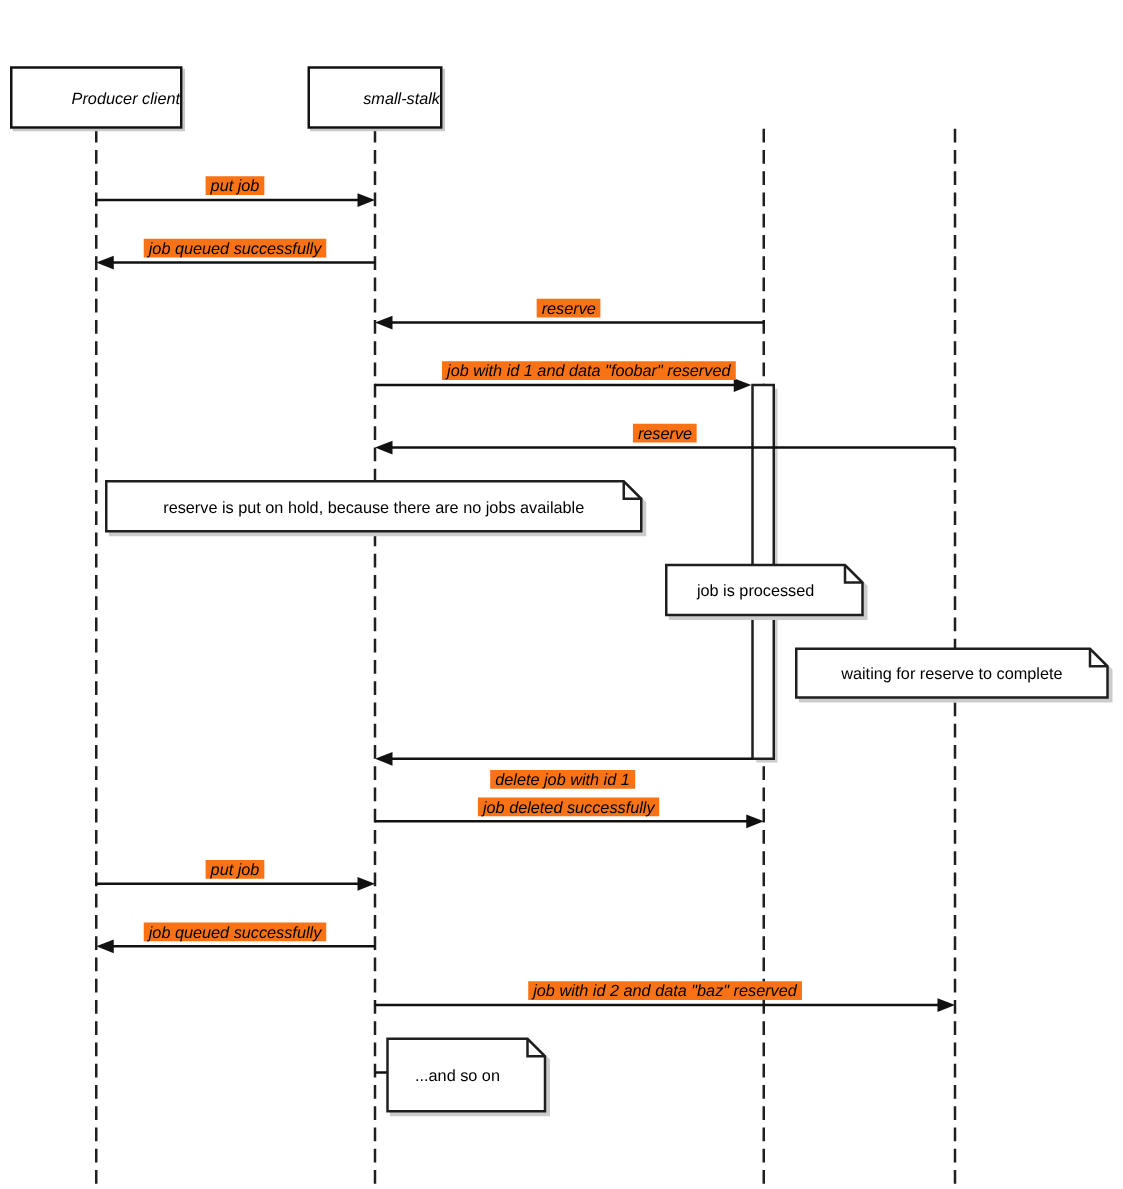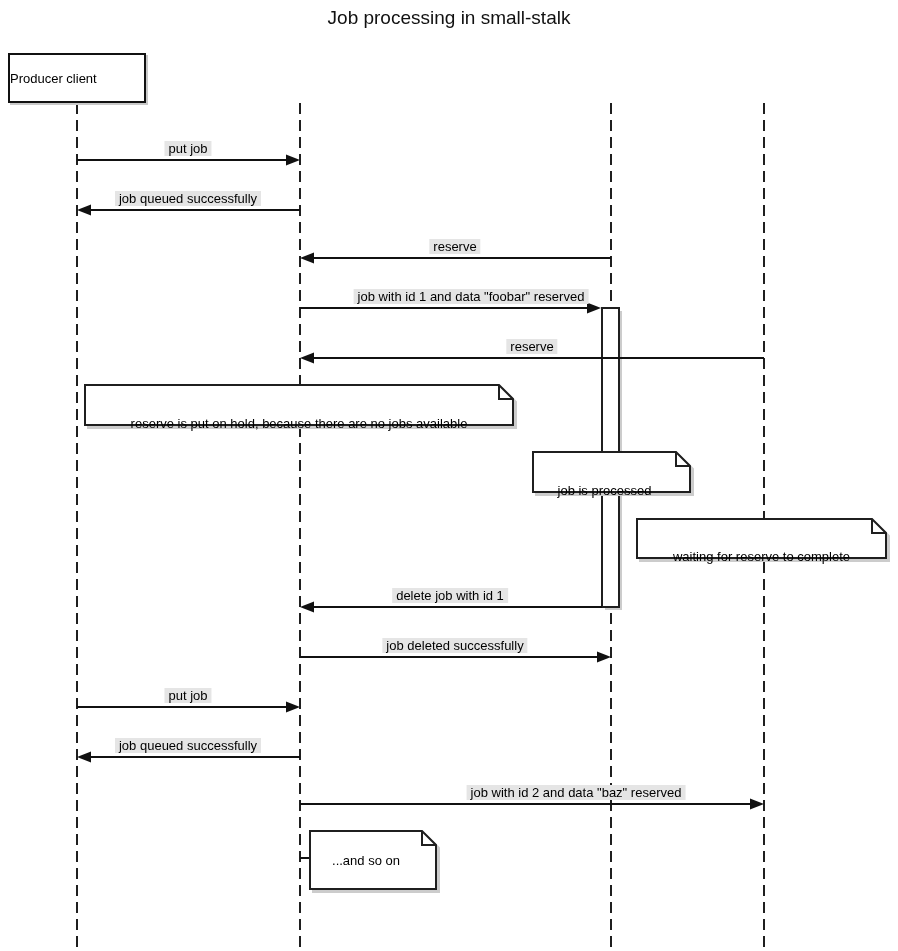--- a/index.html
+++ b/index.html
@@ -13,46 +13,45 @@
   }
   .title{
     position:absolute;top:7px;left:0;width:898px;
     text-align:center;font-size:19px;color:#111;
   }
   svg.layer{position:absolute;left:0;top:0;}
   .actor{
     position:absolute;height:46px;
     background:#fff;border:2px solid #111;
     box-shadow:2px 2px 0 #c9c9c9;
-    display:flex;align-items:center;justify-content:flex-start;
-    font-size:13px;white-space:nowrap;
+    display:flex;align-items:center;justify-content:flex-end;
+    font-size:13px;white-space:nowrap;font-style:italic;
   }
   .msg-label{
     position:absolute;transform:translateX(-50%);
     font-size:13px;line-height:15px;white-space:nowrap;
-    background:#e5e5e5;padding:0 4px;
+    background:#f97316;padding:0 4px;font-style:italic;
   }
   .note-label{
     position:absolute;display:flex;align-items:center;justify-content:center;
-    font-size:13px;white-space:nowrap;text-align:center;margin-top:18px;
+    font-size:13px;white-space:nowrap;text-align:center;
   }
-  .note-label.top{align-items:flex-start;padding-top:4px;box-sizing:border-box;}
+  .note-label.top{align-items:flex-start;padding-top:22px;box-sizing:border-box;}
   .lifeline{stroke:#1f1f1f;stroke-width:2;stroke-dasharray:11 6;}
   .msg{stroke:#111;stroke-width:2;}
   .head{fill:#111;stroke:none;}
   .noteshape{fill:#fff;stroke:#1f1f1f;stroke-width:2;stroke-linejoin:miter;}
   .notefold{fill:none;stroke:#1f1f1f;stroke-width:2;}
   .noteshadow{fill:#cccccc;stroke:#cccccc;stroke-width:2;}
 </style>
 </head>
 <body>
 
 <div id="diagram">
 
-  <div class="title">Job processing in small-stalk</div>
 
   <svg class="layer" width="898" height="951" viewBox="0 0 898 951">
 
     <line class="lifeline" x1="77" y1="103" x2="77" y2="951"></line>
     <line class="lifeline" x1="300" y1="103" x2="300" y2="951"></line>
     <line class="lifeline" x1="611" y1="103" x2="611" y2="951"></line>
     <line class="lifeline" x1="764" y1="103" x2="764" y2="951"></line>
 
     <rect x="605" y="311" width="17" height="299" fill="#cccccc"></rect>
     <rect x="602" y="308" width="17" height="299" fill="#ffffff" stroke="#1f1f1f" stroke-width="2"></rect>
@@ -105,30 +104,33 @@
     <path class="noteshape" d="M637,519 H872 L886,533 V558 H637 Z"></path>
     <path class="notefold" d="M872,519 V533 H886"></path>
 
     <path class="noteshape" d="M310,831 H422 L436,845 V889 H310 Z"></path>
     <path class="notefold" d="M422,831 V845 H436"></path>
   </svg>
 
   <div class="actor" style="left:8px;top:53px;width:134px;">
     <span>Producer client</span>
   </div>
+  <div class="actor" style="left:246px;top:53px;width:104px;">
+    <span>small-stalk</span>
+  </div>
 
   <div class="msg-label" style="left:188px;top:141px;">put job</div>
   <div class="msg-label" style="left:188px;top:191px;">job queued successfully</div>
   <div class="msg-label" style="left:455px;top:239px;">reserve</div>
   <div class="msg-label" style="left:450px;top:289px;margin-left:21px;">job with id 1 and data "foobar" reserved</div>
   <div class="msg-label" style="left:532px;top:339px;">reserve</div>
-  <div class="msg-label" style="left:450px;top:588px;">delete job with id 1</div>
+  <div class="msg-label" style="left:450px;top:616px;">delete job with id 1</div>
   <div class="msg-label" style="left:455px;top:638px;">job deleted successfully</div>
   <div class="msg-label" style="left:188px;top:688px;">put job</div>
   <div class="msg-label" style="left:188px;top:738px;">job queued successfully</div>
-  <div class="msg-label" style="left:532px;top:785px;margin-left:44px;">job with id 2 and data "baz" reserved</div>
+  <div class="msg-label" style="left:532px;top:785px;">job with id 2 and data "baz" reserved</div>
 
   <div class="note-label" style="left:85px;top:385px;width:428px;height:40px;">reserve is put on hold, because there are no jobs available</div>
   <div class="note-label" style="left:637px;top:519px;width:249px;height:39px;">waiting for reserve to complete</div>
   <div class="note-label" style="left:533px;top:452px;width:143px;height:40px;">job is processed</div>
   <div class="note-label top" style="left:310px;top:831px;width:112px;height:58px;">...and so on</div>
 
 </div>
 
 </body></html>

